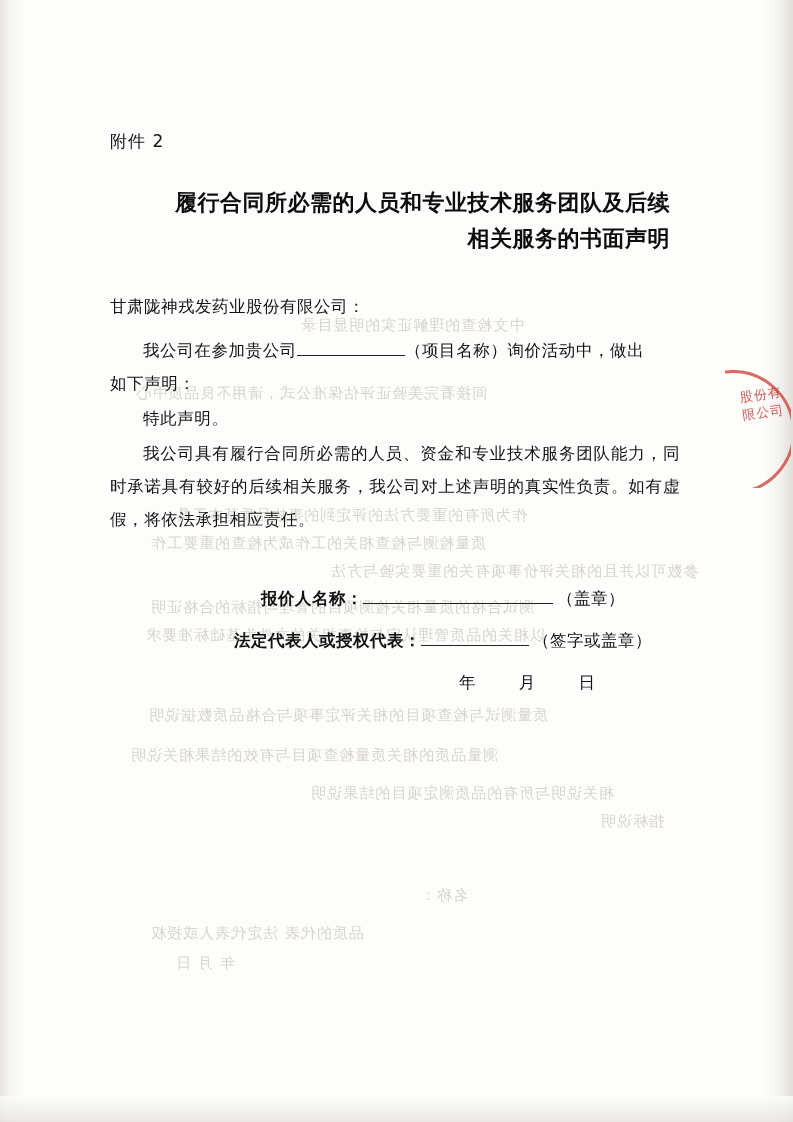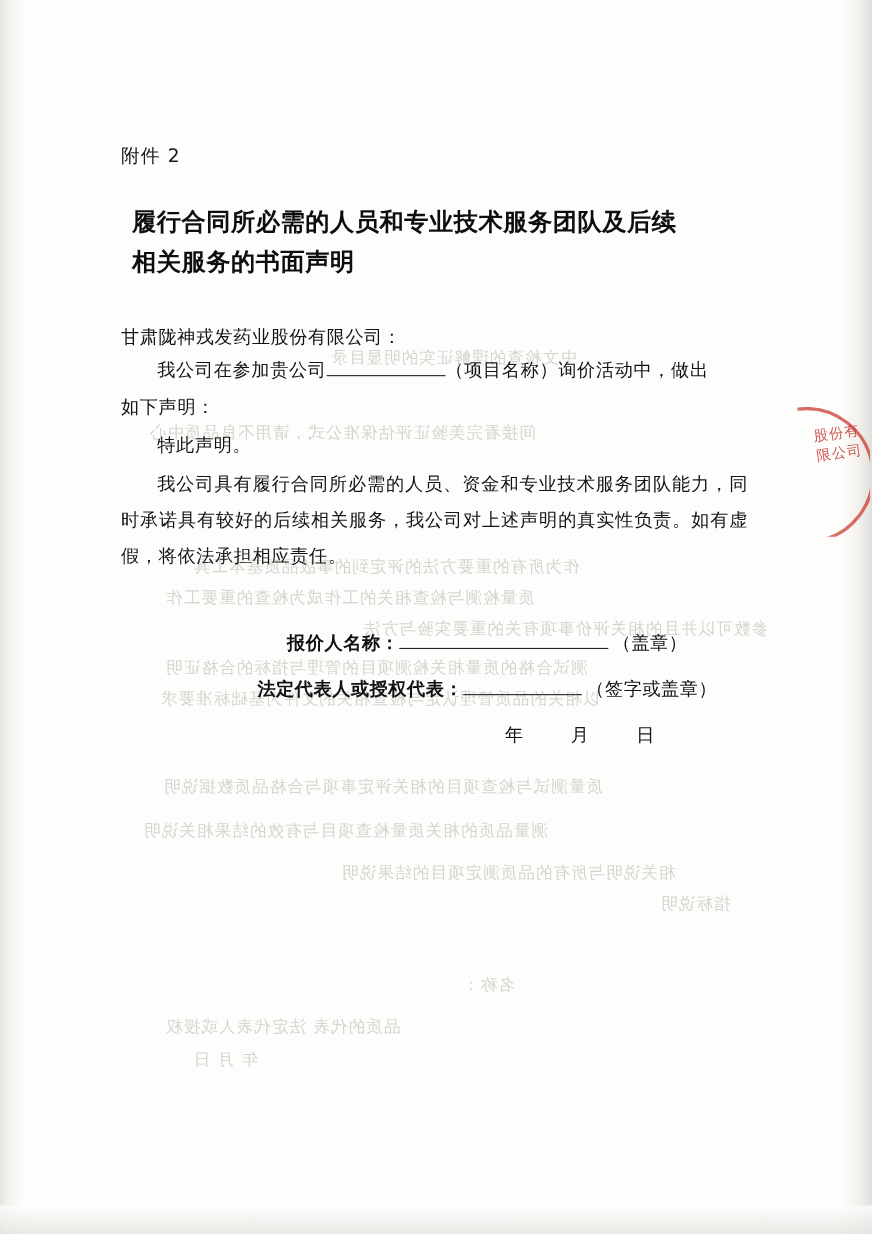--- a/index.html
+++ b/index.html
@@ -59,33 +59,33 @@
   }
 
   .attachment-label {
     font-size: 17px;
     letter-spacing: 1px;
     color: #161616;
     margin-bottom: 32px;
   }
 
   .doc-title {
-    text-align: left;
+    text-align: right;
     font-size: 22px;
     font-weight: bold;
     line-height: 1.62;
     letter-spacing: 0.5px;
     color: #0d0d0d;
     margin: 0 10px 40px 10px;
   }
 
   .addressee {
     font-size: 16.5px;
     letter-spacing: .5px;
-    margin-bottom: 2px;
+    margin-bottom: 16px;
     color: #131313;
   }
 
   .para {
     font-size: 16.5px;
     line-height: 2.0;
     letter-spacing: .6px;
     text-align: justify;
     color: #131313;
     margin: 0 0 2px 0;

